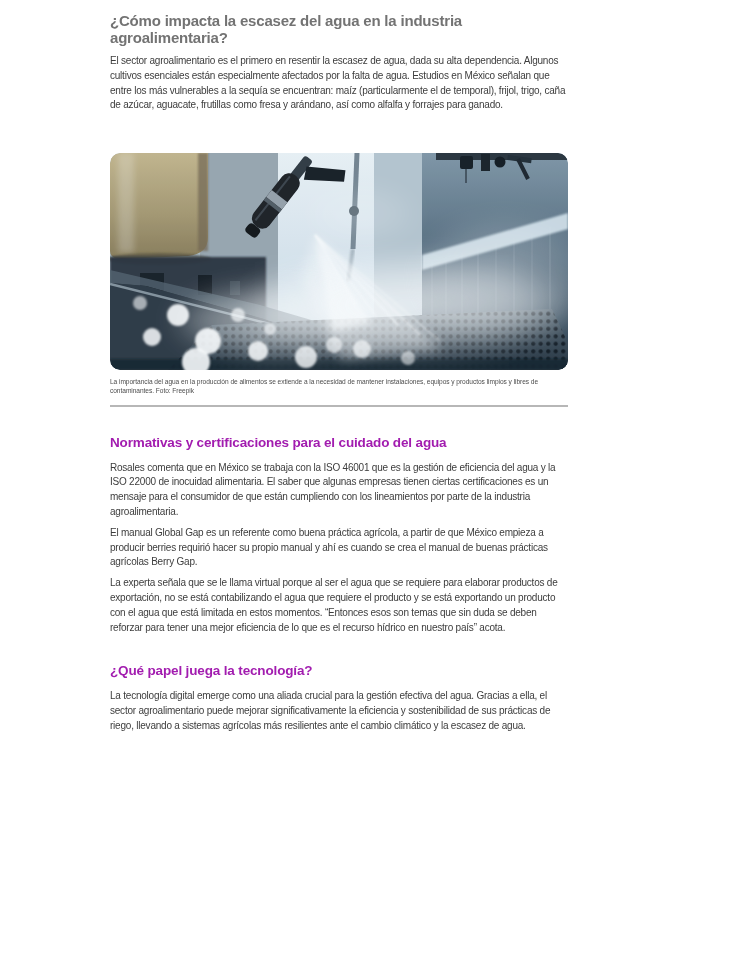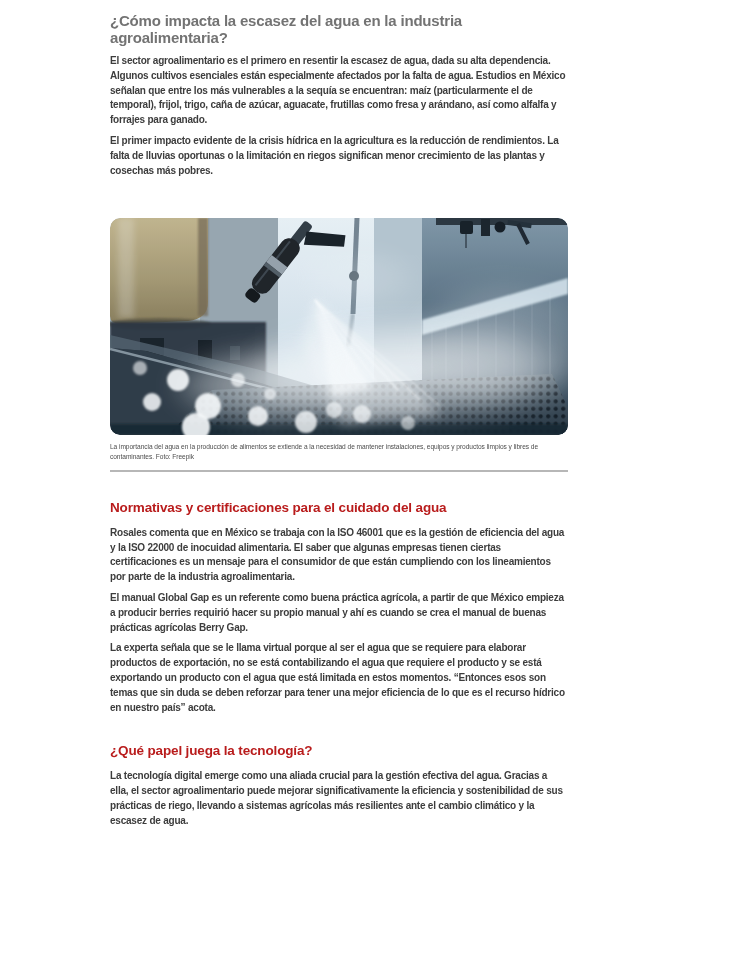--- a/index.html
+++ b/index.html
@@ -20,31 +20,30 @@
     line-height: 16.5px;
     font-weight: 700;
     color: #737373;
     letter-spacing: -0.2px;
     margin: 0 0 8px 0;
   }
   h2 {
     font-size: 13.5px;
     line-height: 16px;
     font-weight: 700;
-    color: #b91c1c;
+    color: #a21caf;
     letter-spacing: -0.15px;
     margin: 28px 0 10px 0;
   }
   p.body-text {
     font-size: 10px;
     line-height: 14.8px;
     color: #3d3d3d;
     letter-spacing: -0.22px;
     margin: 0 0 6px 0;
-    font-weight: bold;
   }
   figure.photo-block {
     margin: 40px 0 0 0;
     padding: 0;
   }
   .photo-frame {
     width: 458px;
     height: 217px;
     border-radius: 10px;
     overflow: hidden;
@@ -67,21 +66,20 @@
   }
 </style>
 </head>
 <body>
 
 <main class="article">
 
   <section>
     <h1>¿Cómo impacta la escasez del agua en la industria agroalimentaria?</h1>
     <p class="body-text">El sector agroalimentario es el primero en resentir la escasez de agua, dada su alta dependencia. Algunos cultivos esenciales están especialmente afectados por la falta de agua. Estudios en México señalan que entre los más vulnerables a la sequía se encuentran: maíz (particularmente el de temporal), frijol, trigo, caña de azúcar, aguacate, frutillas como fresa y arándano, así como alfalfa y forrajes para ganado.</p>
-    <p class="body-text">El primer impacto evidente de la crisis hídrica en la agricultura es la reducción de rendimientos. La falta de lluvias oportunas o la limitación en riegos significan menor crecimiento de las plantas y cosechas más pobres.</p>
   </section>
 
   <figure class="photo-block">
     <span class="photo-frame">
       
       <svg width="458" height="217" viewBox="0 0 458 217" xmlns="http://www.w3.org/2000/svg" aria-hidden="true">
         <defs>
           <clipPath id="roundClip">
               <rect x="0" y="0" width="458" height="217" rx="10"></rect>
             </clipPath>

